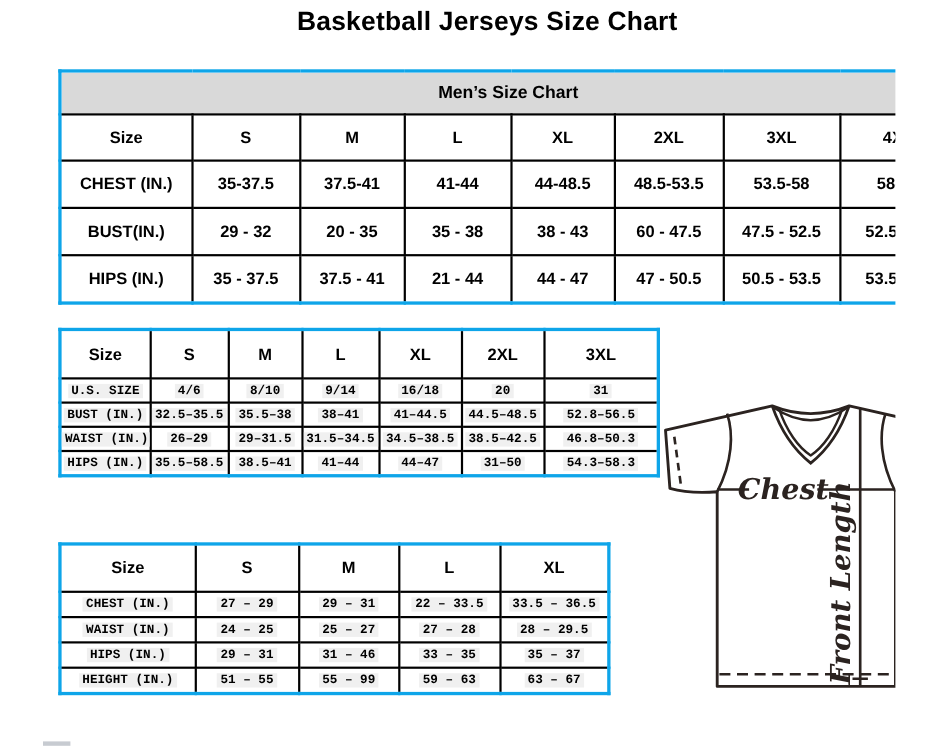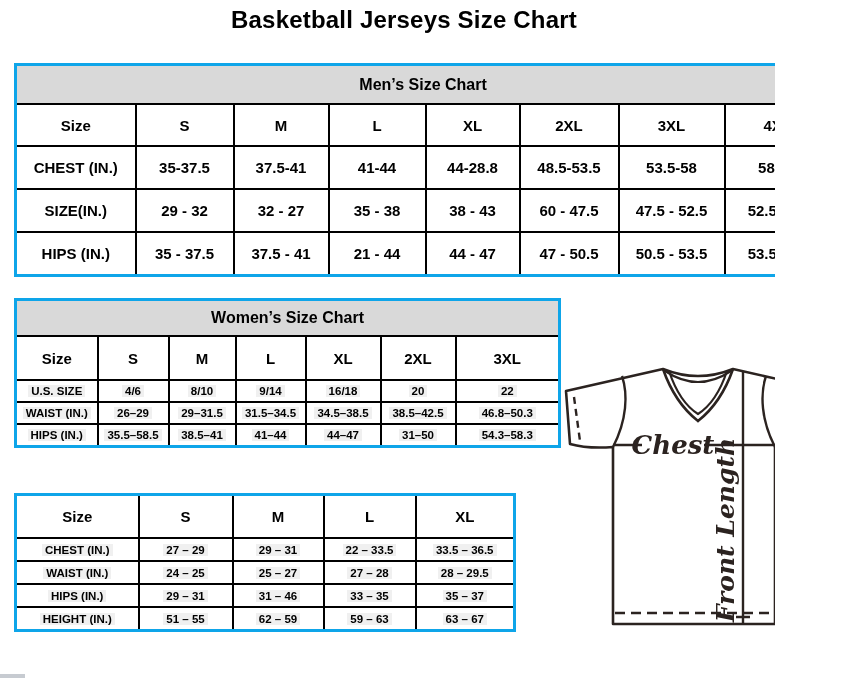--- a/index.html
+++ b/index.html
@@ -1,19 +1,20 @@
 <!DOCTYPE html>
 <html><head>
 <meta charset="utf-8">
 <style>
   html,body { margin:0; padding:0; background:#fff; }
   #canvas {
     position:relative; width:775px; height:679px; background:#ffffff;
     font-family:"Liberation Sans", sans-serif; color:#000;
     overflow:hidden;
+    margin-left:39px;
   }
   #page-title {
     position:absolute; left:0; top:6px; width:808px;
     text-align:center; font-size:24px; font-weight:bold; letter-spacing:0.2px;
   }
   table.size-table {
     position:absolute; border-collapse:collapse; table-layout:fixed;
     border:3px solid #0ea5e9;
   }
   table.size-table td {
@@ -34,21 +35,21 @@
   #womens tr.head td { height:42px; font-size:15px; }
   #womens tr.data td { height:20px; font-size:11.5px; }
 
   
   #youth { left:14px; top:493px; width:499px; }
   #youth tr.band td { height:34px; }
   #youth tr.head td { height:41px; font-size:15px; }
   #youth tr.data td { height:21px; font-size:11.5px; }
 
   
-  .hl { background:#f0f0f0; padding:0 3px; }
+  .hl { background:#f0f0f0; padding:0 3px;font-family:Liberation Mono, monospace; }
 
   
   #jersey { position:absolute; left:558px; top:360px; }
   #jersey path, #jersey line { fill:none; stroke:#2b2320; }
   .jtext {
     font-family:"DejaVu Serif","Liberation Serif",serif;
     font-style:italic; font-weight:bold; fill:#2b2320;
   }
 
   .frag { position:absolute; }
@@ -85,29 +86,29 @@
       <td>XL</td>
       <td>2XL</td>
       <td>3XL</td>
       <td>4XL</td>
     </tr>
     <tr class="data">
       <td>CHEST (IN.)</td>
       <td>35-37.5</td>
       <td>37.5-41</td>
       <td>41-44</td>
-      <td>44-28.8</td>
+      <td>44-48.5</td>
       <td>48.5-53.5</td>
       <td>53.5-58</td>
       <td>58-63</td>
     </tr>
     <tr class="data">
-      <td>SIZE(IN.)</td>
+      <td>BUST(IN.)</td>
       <td>29 - 32</td>
-      <td>32 - 27</td>
+      <td>20 - 35</td>
       <td>35 - 38</td>
       <td>38 - 43</td>
       <td>60 - 47.5</td>
       <td>47.5 - 52.5</td>
       <td>52.5 - 57</td>
     </tr>
     <tr class="data">
       <td>HIPS (IN.)</td>
       <td>35 - 37.5</td>
       <td>37.5 - 41</td>
@@ -124,40 +125,46 @@
     <colgroup>
       <col style="width:82px">
         <col style="width:71px">
         <col style="width:67px">
         <col style="width:70px">
       <col style="width:75px">
         <col style="width:75px">
         <col style="width:104px">
     </colgroup>
     <tbody>
-        <tr class="band">
-          <td colspan="7">Women’s Size Chart</td>
-        </tr>
     <tr class="head">
       <td>Size</td>
       <td>S</td>
       <td>M</td>
       <td>L</td>
       <td>XL</td>
       <td>2XL</td>
       <td>3XL</td>
     </tr>
     <tr class="data">
       <td><span class="hl">U.S. SIZE</span></td>
       <td><span class="hl">4/6</span></td>
       <td><span class="hl">8/10</span></td>
       <td><span class="hl">9/14</span></td>
       <td><span class="hl">16/18</span></td>
       <td><span class="hl">20</span></td>
-      <td><span class="hl">22</span></td>
+      <td><span class="hl">31</span></td>
+    </tr>
+    <tr class="data">
+      <td><span class="hl">BUST (IN.)</span></td>
+      <td><span class="hl">32.5–35.5</span></td>
+      <td><span class="hl">35.5–38</span></td>
+      <td><span class="hl">38–41</span></td>
+      <td><span class="hl">41–44.5</span></td>
+      <td><span class="hl">44.5–48.5</span></td>
+      <td><span class="hl">52.8–56.5</span></td>
     </tr>
     <tr class="data">
       <td><span class="hl">WAIST (IN.)</span></td>
       <td><span class="hl">26–29</span></td>
       <td><span class="hl">29–31.5</span></td>
       <td><span class="hl">31.5–34.5</span></td>
       <td><span class="hl">34.5–38.5</span></td>
       <td><span class="hl">38.5–42.5</span></td>
       <td><span class="hl">46.8–50.3</span></td>
     </tr>
@@ -206,21 +213,21 @@
     <tr class="data">
       <td><span class="hl">HIPS (IN.)</span></td>
       <td><span class="hl">29 – 31</span></td>
       <td><span class="hl">31 – 46</span></td>
       <td><span class="hl">33 – 35</span></td>
       <td><span class="hl">35 – 37</span></td>
     </tr>
     <tr class="data">
       <td><span class="hl">HEIGHT (IN.)</span></td>
       <td><span class="hl">51 – 55</span></td>
-      <td><span class="hl">62 – 59</span></td>
+      <td><span class="hl">55 – 99</span></td>
       <td><span class="hl">59 – 63</span></td>
       <td><span class="hl">63 – 67</span></td>
     </tr>
   </tbody>
     </table>
 
   <svg id="jersey" width="285" height="280" viewBox="0 0 285 280" xmlns="http://www.w3.org/2000/svg">
 
     <path stroke-width="2.6" stroke-linejoin="round" d="M105,9 L8,31 L12,84 Q30,89 55,87 L55,264 L217,264 L217,87 Q250,89 268,84 L272,31 L175,9 Q140,23 105,9 Z"></path>
 

